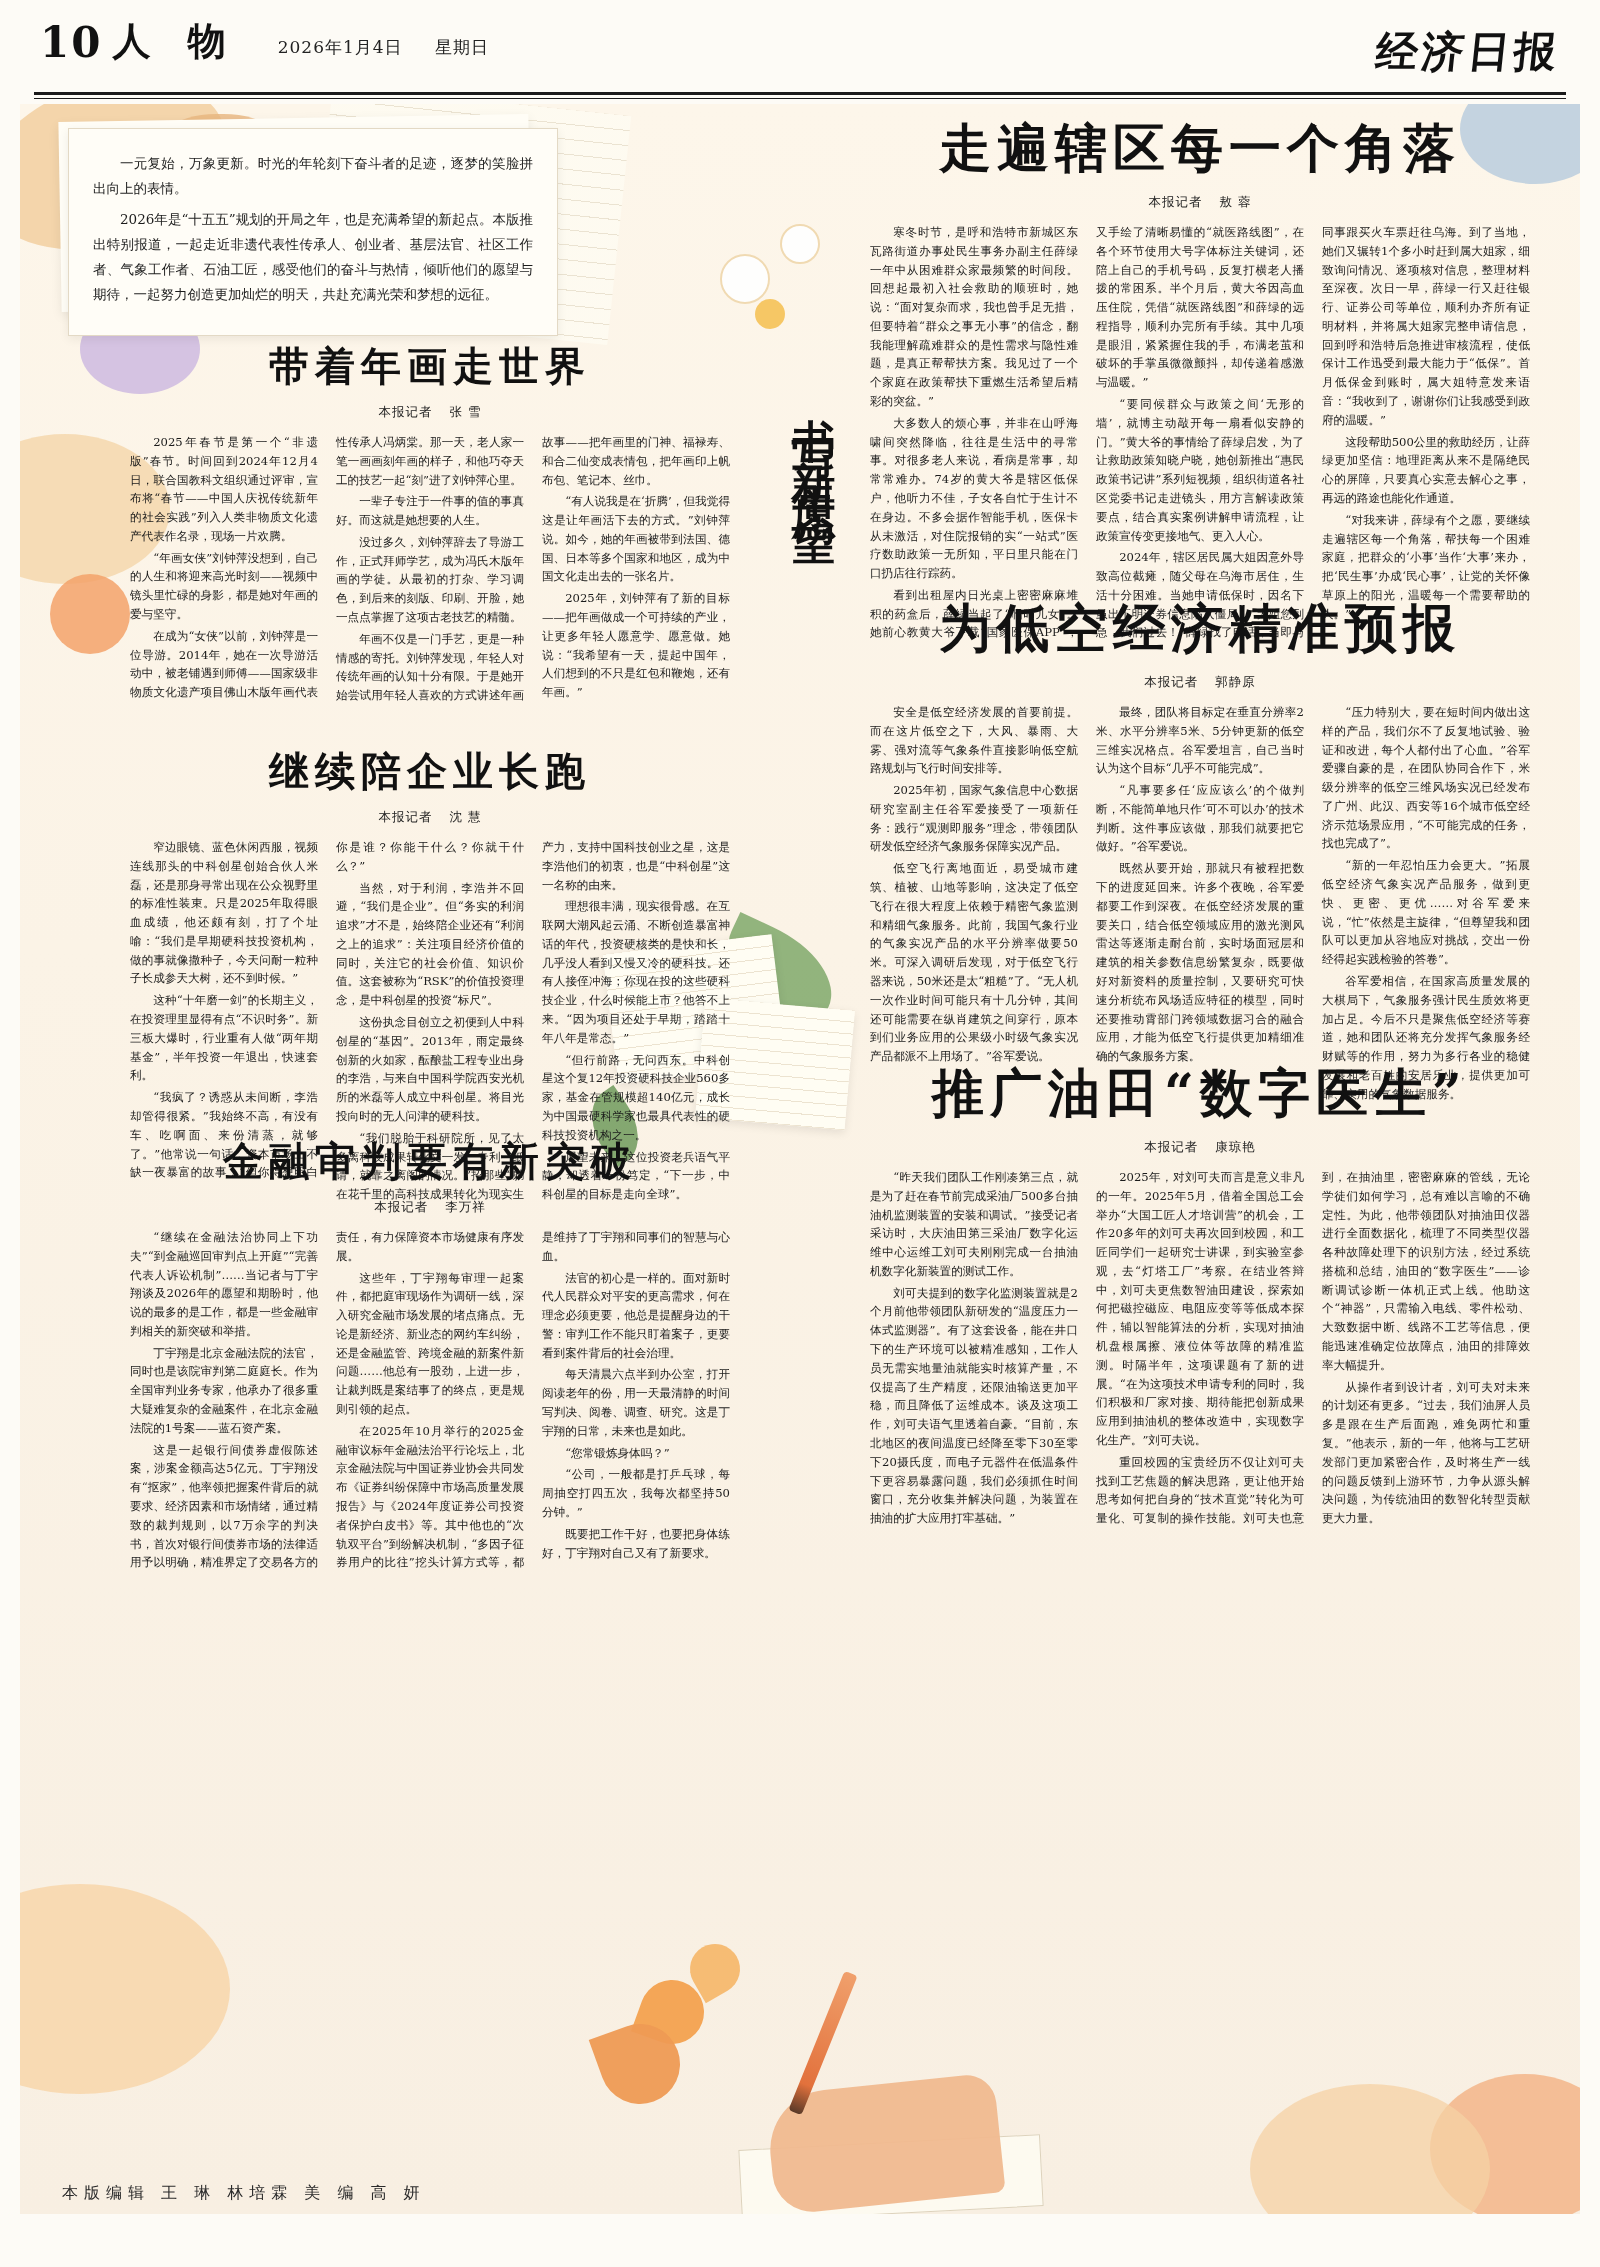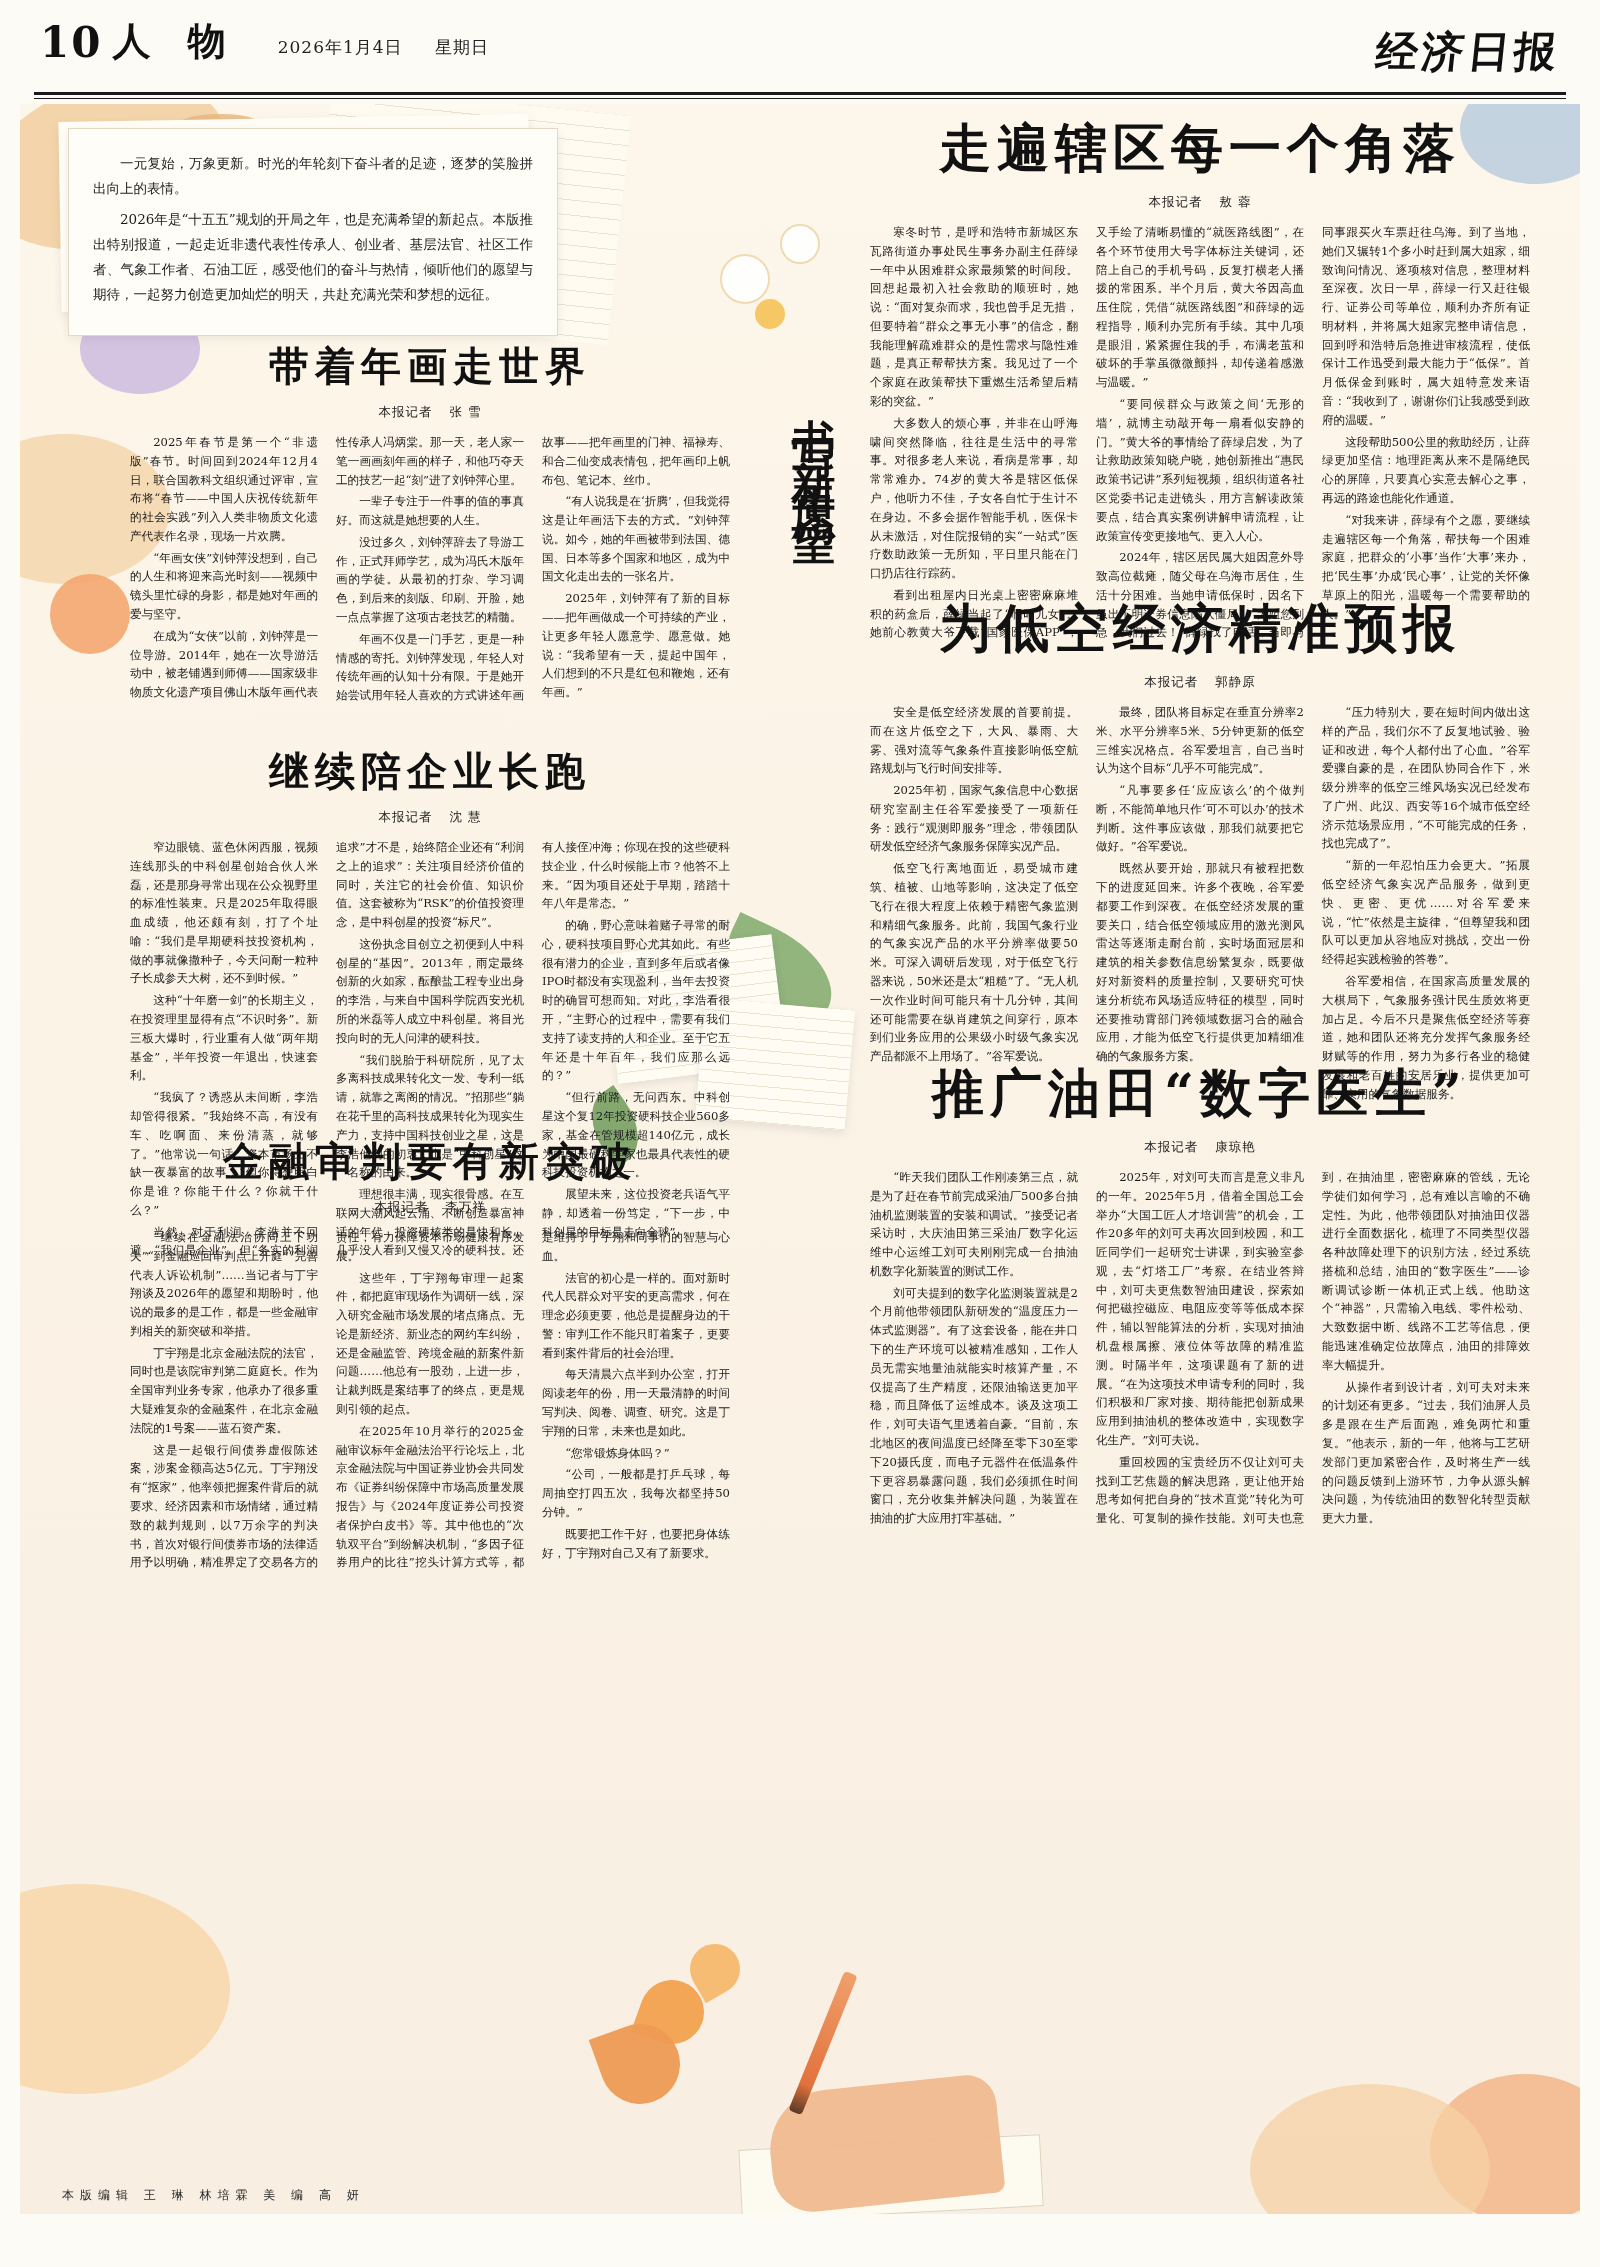--- a/index.html
+++ b/index.html
@@ -177,21 +177,21 @@
     color: #111;
     line-height: 1.25;
   }
 
   
   .rheadline { font-size: 52px; }
 
   .footer-credits {
     position: absolute;
     left: 42px; bottom: 10px;
-    font-size: 12px;
+    font-size: 16px;
     color: #2b2b2b;
     letter-spacing: 6px;
   }
 
   
   .illus {
     position: absolute;
     left: 600px; bottom: 0px;
     width: 420px; height: 330px;
     pointer-events: none;
@@ -304,21 +304,20 @@
         <span class="who">沈 慧</span>
       </div>
       <div class="txt three-col">
         <p>窄边眼镜、蓝色休闲西服，视频连线那头的中科创星创始合伙人米磊，还是那身寻常出现在公众视野里的标准性装束。只是2025年取得眼血成绩，他还颇有刻，打了个址喻：“我们是早期硬科技投资机构，做的事就像撒种子，今天问耐一粒种子长成参天大树，还不到时候。”</p>
         <p>这种“十年磨一剑”的长期主义，在投资理里显得有点“不识时务”。新三板大爆时，行业重有人做“两年期基金”，半年投资一年退出，快速套利。</p>
         <p>“我疯了？诱惑从未间断，李浩却管得很紧。”我始终不高，有没有车、吃啊面、来份清蒸，就够了。”他常说一句话，资本市场上不缺一夜暴富的故事，“但你得想明白你是谁？你能干什么？你就干什么？”</p>
         <p>当然，对于利润，李浩并不回避，“我们是企业”。但“务实的利润追求”才不是，始终陪企业还有“利润之上的追求”：关注项目经济价值的同时，关注它的社会价值、知识价值。这套被称为“RSK”的价值投资理念，是中科创星的投资“标尺”。</p>
         <p>这份执念目创立之初便到人中科创星的“基因”。2013年，雨定最终创新的火如家，酝酿盐工程专业出身的李浩，与来自中国科学院西安光机所的米磊等人成立中科创星。将目光投向时的无人问津的硬科技。</p>
         <p>“我们脱胎于科研院所，见了太多离科技成果转化文一发、专利一纸请，就靠之离阁的情况。”招那些“躺在花千里的高科技成果转化为现实生产力，支持中国科技创业之星，这是李浩他们的初衷，也是“中科创星”这一名称的由来。</p>
         <p>理想很丰满，现实很骨感。在互联网大潮风起云涌、不断创造暴富神话的年代，投资硬核类的是快和长，几乎没人看到又慢又冷的硬科技。还有人接侄冲海；你现在投的这些硬科技企业，什么时候能上市？他答不上来。“因为项目还处于早期，踏踏十年八年是常态。”</p>
-        <p>的确，野心意味着赌子寻常的耐心，硬科技项目野心尤其如此。有些很有潜力的企业，直到多年后或者像IPO时都没有实现盈利，当年去投资时的确冒可想而知。对此，李浩看很开，“主野心的过程中，需要有我们支持了读支持的人和企业。至于它五年还是十年百年，我们应那么远的？”</p>
         <p>“但行前路，无问西东。中科创星这个复12年投资硬科技企业560多家，基金在管规模超140亿元，成长为中国最硬科学家也最具代表性的硬科技投资机构之一。</p>
         <p>展望未来，这位投资老兵语气平静，却透着一份笃定，“下一步，中科创星的目标是走向全球”。</p>
       </div>
     </div>
 
     <div class="col" style="left:110px; top:1030px; width:600px;">
       <div class="headline" style="font-size:40px;">金融审判要有新突破</div>
       <div class="byline">
         <span>本报记者</span>
         <span class="who">李万祥</span>

